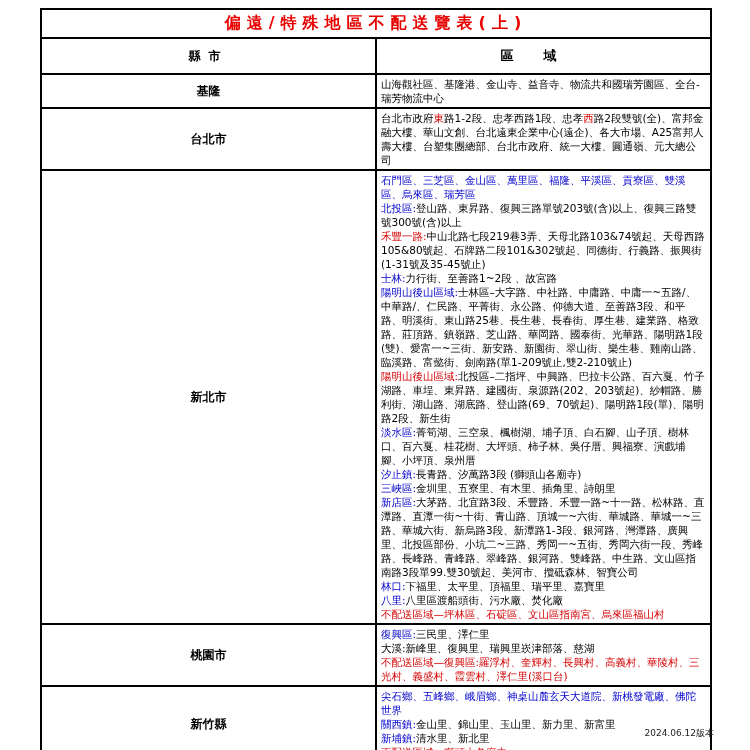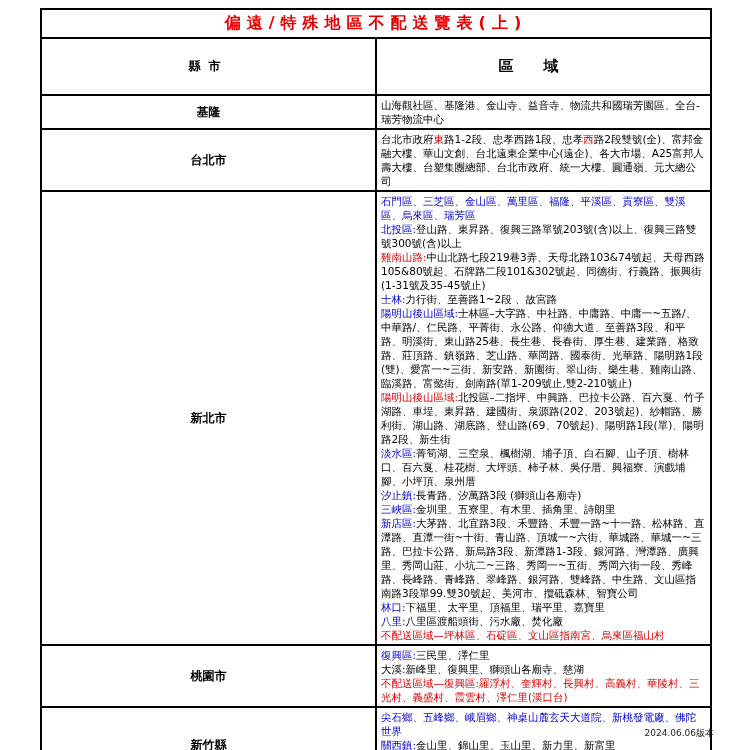--- a/index.html
+++ b/index.html
@@ -29,23 +29,23 @@
     padding:3px 0;
   }
   th.h-county{
     width:138px;
     font-size:12px;
     letter-spacing:8px;
     padding:2px 12px;
     color:#000;
   }
   th.h-region{
-    font-size:15px;
+    font-size:13px;
     letter-spacing:30px;
-    padding:18px 0;
+    padding:8px 0;
     color:#000;
     border-radius:9px;
   }
   td.county{
     text-align:center;
     font-weight:bold;
     font-size:12px;
     color:#000;
     padding:3px;
   }
@@ -94,48 +94,48 @@
           <td class="county">台北市</td>
           <td class="region">
             <div class="line"><span class="c-k">台北市政府</span><span class="c-r">東</span><span class="c-k">路1-2段、忠孝西路1段、忠孝</span><span class="c-r">西</span><span class="c-k">路2段雙號(全)、富邦金融大樓、華山文創、台北遠東企業中心(遠企)、各大市場、A25富邦人壽大樓、台塑集團總部、台北市政府、統一大樓、圓通嶺、元大總公司</span></div>
           </td>
         </tr>
         <tr>
           <td class="county">新北市</td>
           <td class="region">
             <div class="line"><span class="c-b">石門區、三芝區、金山區、萬里區、福隆、平溪區、貢寮區、雙溪區、烏來區、瑞芳區</span></div>
             <div class="line"><span class="c-b">北投區:</span><span class="c-k">登山路、東昇路、復興三路單號203號(含)以上、復興三路雙號300號(含)以上</span></div>
-            <div class="line"><span class="c-r">雞南山路:</span><span class="c-k">中山北路七段219巷3弄、天母北路103&amp;74號起、天母西路105&amp;80號起、石牌路二段101&amp;302號起、同德街、行義路、振興街(1-31號及35-45號止)</span></div>
+            <div class="line"><span class="c-r">禾豐一路:</span><span class="c-k">中山北路七段219巷3弄、天母北路103&amp;74號起、天母西路105&amp;80號起、石牌路二段101&amp;302號起、同德街、行義路、振興街(1-31號及35-45號止)</span></div>
             <div class="line"><span class="c-b">士林:</span><span class="c-k">力行街、至善路1~2段 、故宮路</span></div>
             <div class="line"><span class="c-b">陽明山後山區域:</span><span class="c-k">士林區–大字路、中社路、中庸路、中庸一~五路/、中華路/、仁民路、平菁街、永公路、仰德大道、至善路3段、和平路、明溪街、東山路25巷、長生巷、長春街、厚生巷、建業路、格致路、莊頂路、鎮嶺路、芝山路、華岡路、國泰街、光華路、陽明路1段(雙)、愛富一~三街、新安路、新園街、翠山街、樂生巷、雞南山路、臨溪路、富懿街、劍南路(單1-209號止,雙2-210號止)</span></div>
             <div class="line"><span class="c-r">陽明山後山區域:</span><span class="c-k">北投區–二指坪、中興路、巴拉卡公路、百六戛、竹子湖路、車埕、東昇路、建國街、泉源路(202、203號起)、紗帽路、勝利街、湖山路、湖底路、登山路(69、70號起)、陽明路1段(單)、陽明路2段、新生街</span></div>
             <div class="line"><span class="c-b">淡水區:</span><span class="c-k">菁筍湖、三空泉、楓樹湖、埔子頂、白石腳、山子頂、樹林口、百六戛、桂花樹、大坪頭、柿子林、吳仔厝、興福寮、演戲埔腳、小坪頂、泉州厝</span></div>
             <div class="line"><span class="c-b">汐止鎮:</span><span class="c-k">長青路、汐萬路3段 (獅頭山各廟寺)</span></div>
             <div class="line"><span class="c-b">三峽區:</span><span class="c-k">金圳里、五寮里、有木里、插角里、詩朗里</span></div>
-            <div class="line"><span class="c-b">新店區:</span><span class="c-k">大茅路、北宜路3段、禾豐路、禾豐一路~十一路、松林路、直潭路、直潭一街~十街、青山路、頂城一~六街、華城路、華城一~三路、巴拉卡公路、新烏路3段、新潭路1-3段、銀河路、灣潭路、廣興里、秀岡山莊、小坑二~三路、秀岡一~五街、秀岡六街一段、秀峰路、長峰路、青峰路、翠峰路、銀河路、雙峰路、中生路、文山區指南路3段單99.雙30號起、美河市、攬砥森林、智寶公司</span></div>
+            <div class="line"><span class="c-b">新店區:</span><span class="c-k">大茅路、北宜路3段、禾豐路、禾豐一路~十一路、松林路、直潭路、直潭一街~十街、青山路、頂城一~六街、華城路、華城一~三路、華城六街、新烏路3段、新潭路1-3段、銀河路、灣潭路、廣興里、北投區部份、小坑二~三路、秀岡一~五街、秀岡六街一段、秀峰路、長峰路、青峰路、翠峰路、銀河路、雙峰路、中生路、文山區指南路3段單99.雙30號起、美河市、攬砥森林、智寶公司</span></div>
             <div class="line"><span class="c-b">林口:</span><span class="c-k">下福里、太平里、頂福里、瑞平里、嘉寶里</span></div>
             <div class="line"><span class="c-b">八里:</span><span class="c-k">八里區渡船頭街、污水廠、焚化廠</span></div>
             <div class="line"><span class="c-r">不配送區域—坪林區、石碇區、文山區指南宮、烏來區福山村</span></div>
           </td>
         </tr>
         <tr>
           <td class="county">桃園市</td>
           <td class="region">
             <div class="line"><span class="c-b">復興區:</span><span class="c-k">三民里、澤仁里</span></div>
-            <div class="line"><span class="c-k">大溪:新峰里、復興里、獅頭山各廟寺、慈湖</span></div>
+            <div class="line"><span class="c-k">大溪:新峰里、復興里、瑞興里崁津部落、慈湖</span></div>
             <div class="line"><span class="c-r">不配送區域—復興區:羅浮村、奎輝村、長興村、高義村、華陵村、三光村、義盛村、霞雲村、澤仁里(溪口台)</span></div>
           </td>
         </tr>
         <tr>
           <td class="county">新竹縣</td>
           <td class="region">
             <div class="line"><span class="c-b">尖石鄉、五峰鄉、峨眉鄉、神桌山麓玄天大道院、新桃發電廠、佛陀世界</span></div>
             <div class="line"><span class="c-b">關西鎮:</span><span class="c-k">金山里、錦山里、玉山里、新力里、新富里</span></div>
             <div class="line"><span class="c-b">新埔鎮:</span><span class="c-k">清水里、新北里</span></div>
             <div class="line"><span class="c-r">不配送區域—獅頭山各廟寺</span></div>
           </td>
         </tr>
       </tbody>
   </table>
 
-  <div class="version">2024.06.06版本</div>
+  <div class="version">2024.06.12版本</div>
 
 </div>
 
 </body></html>

